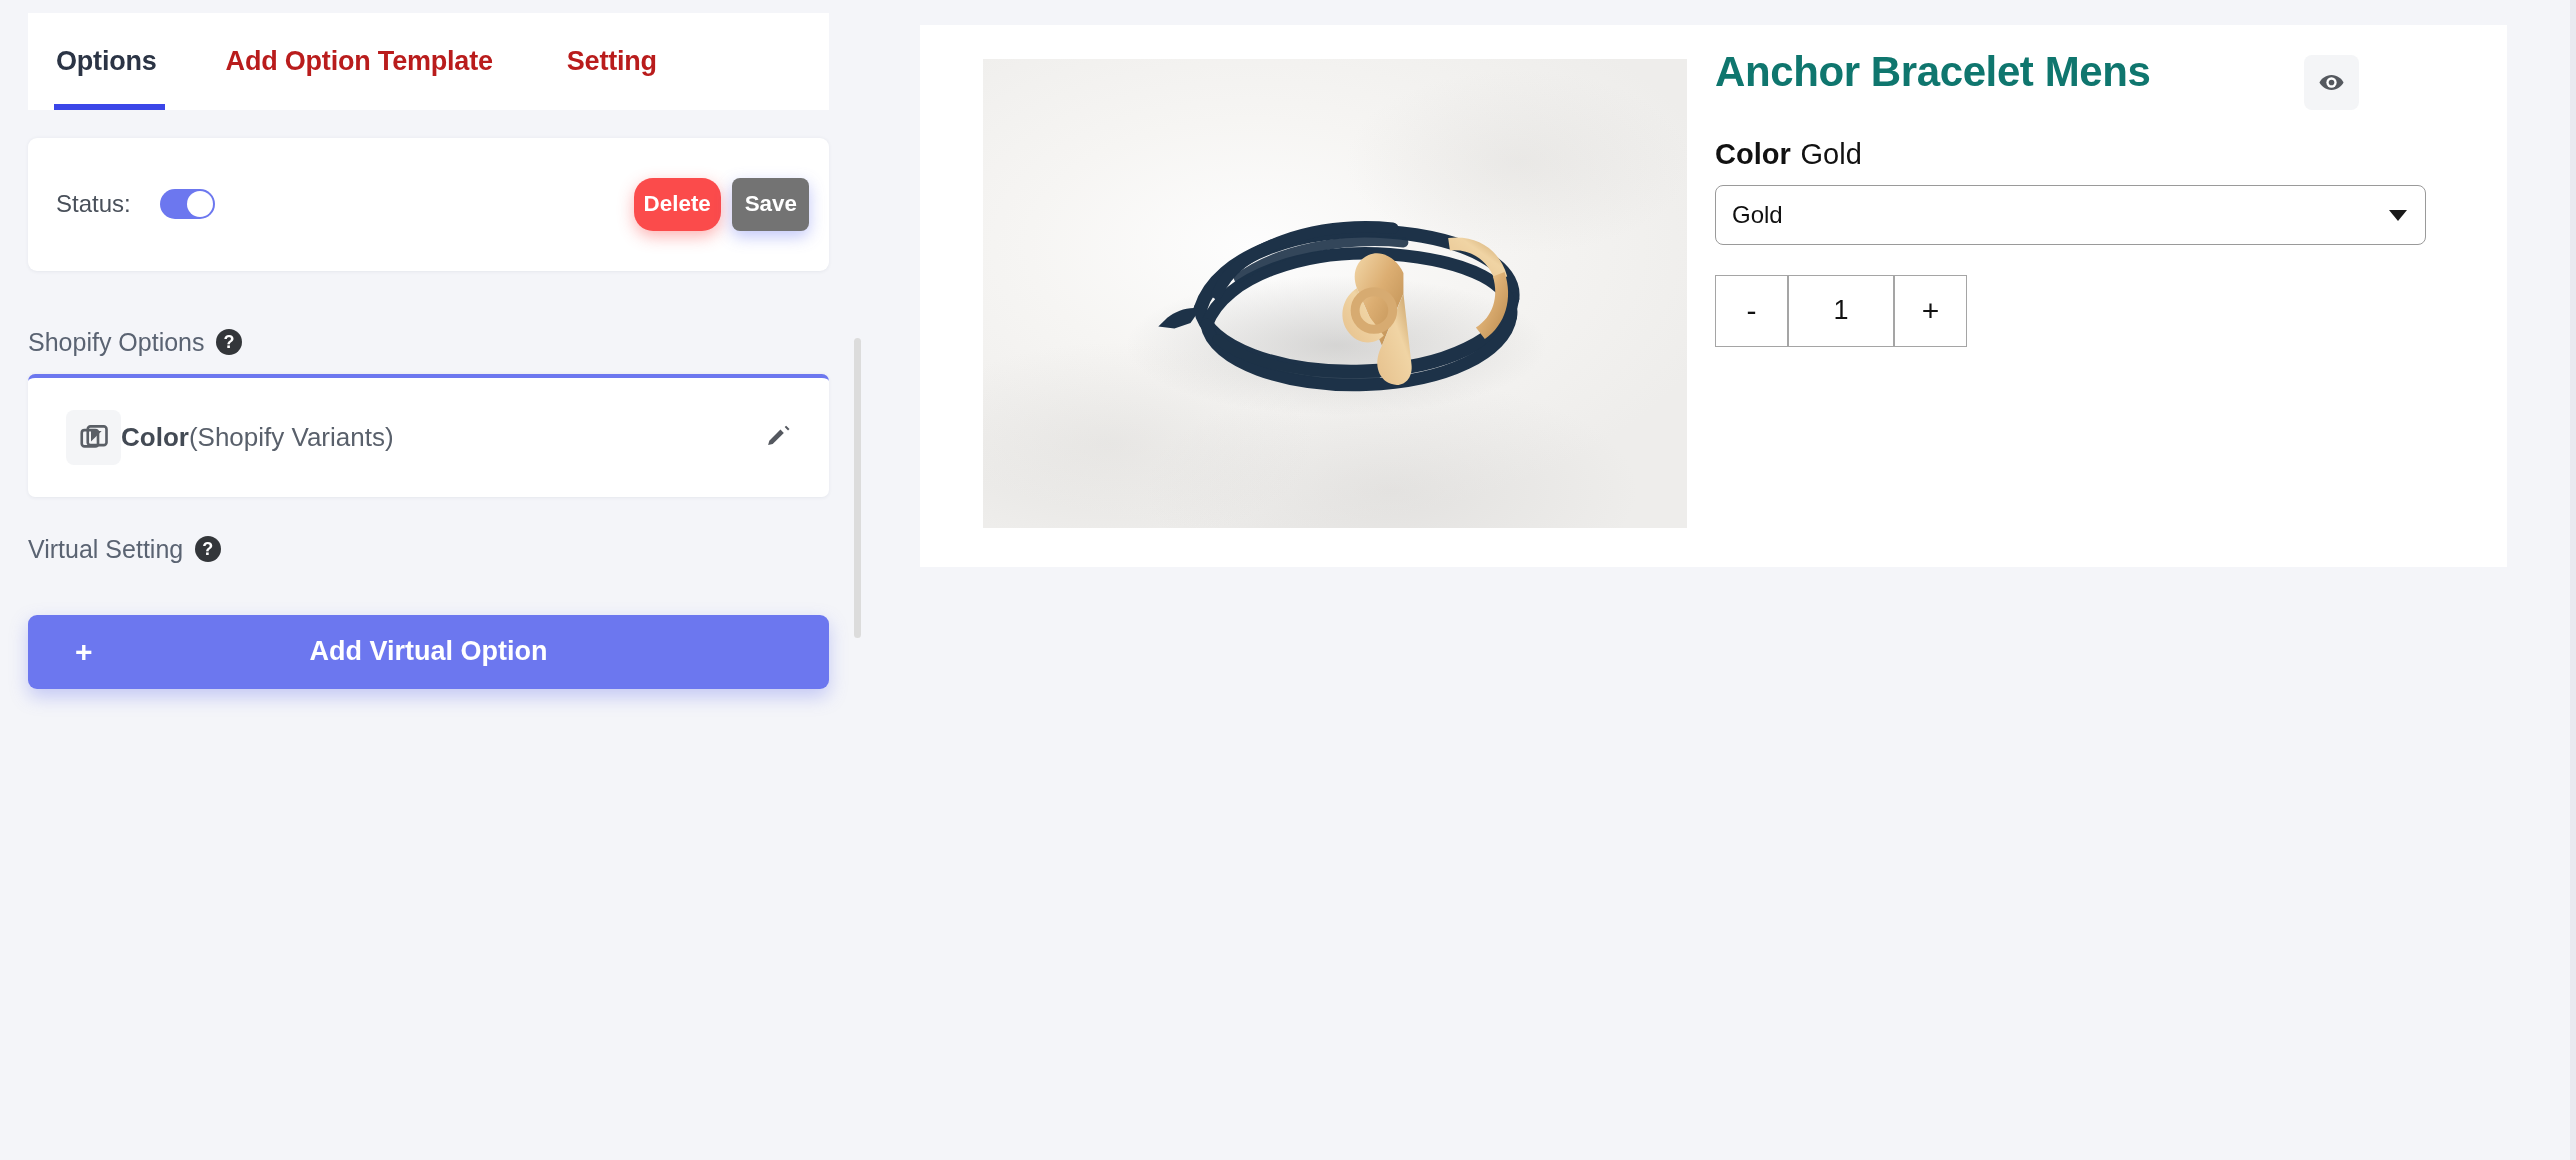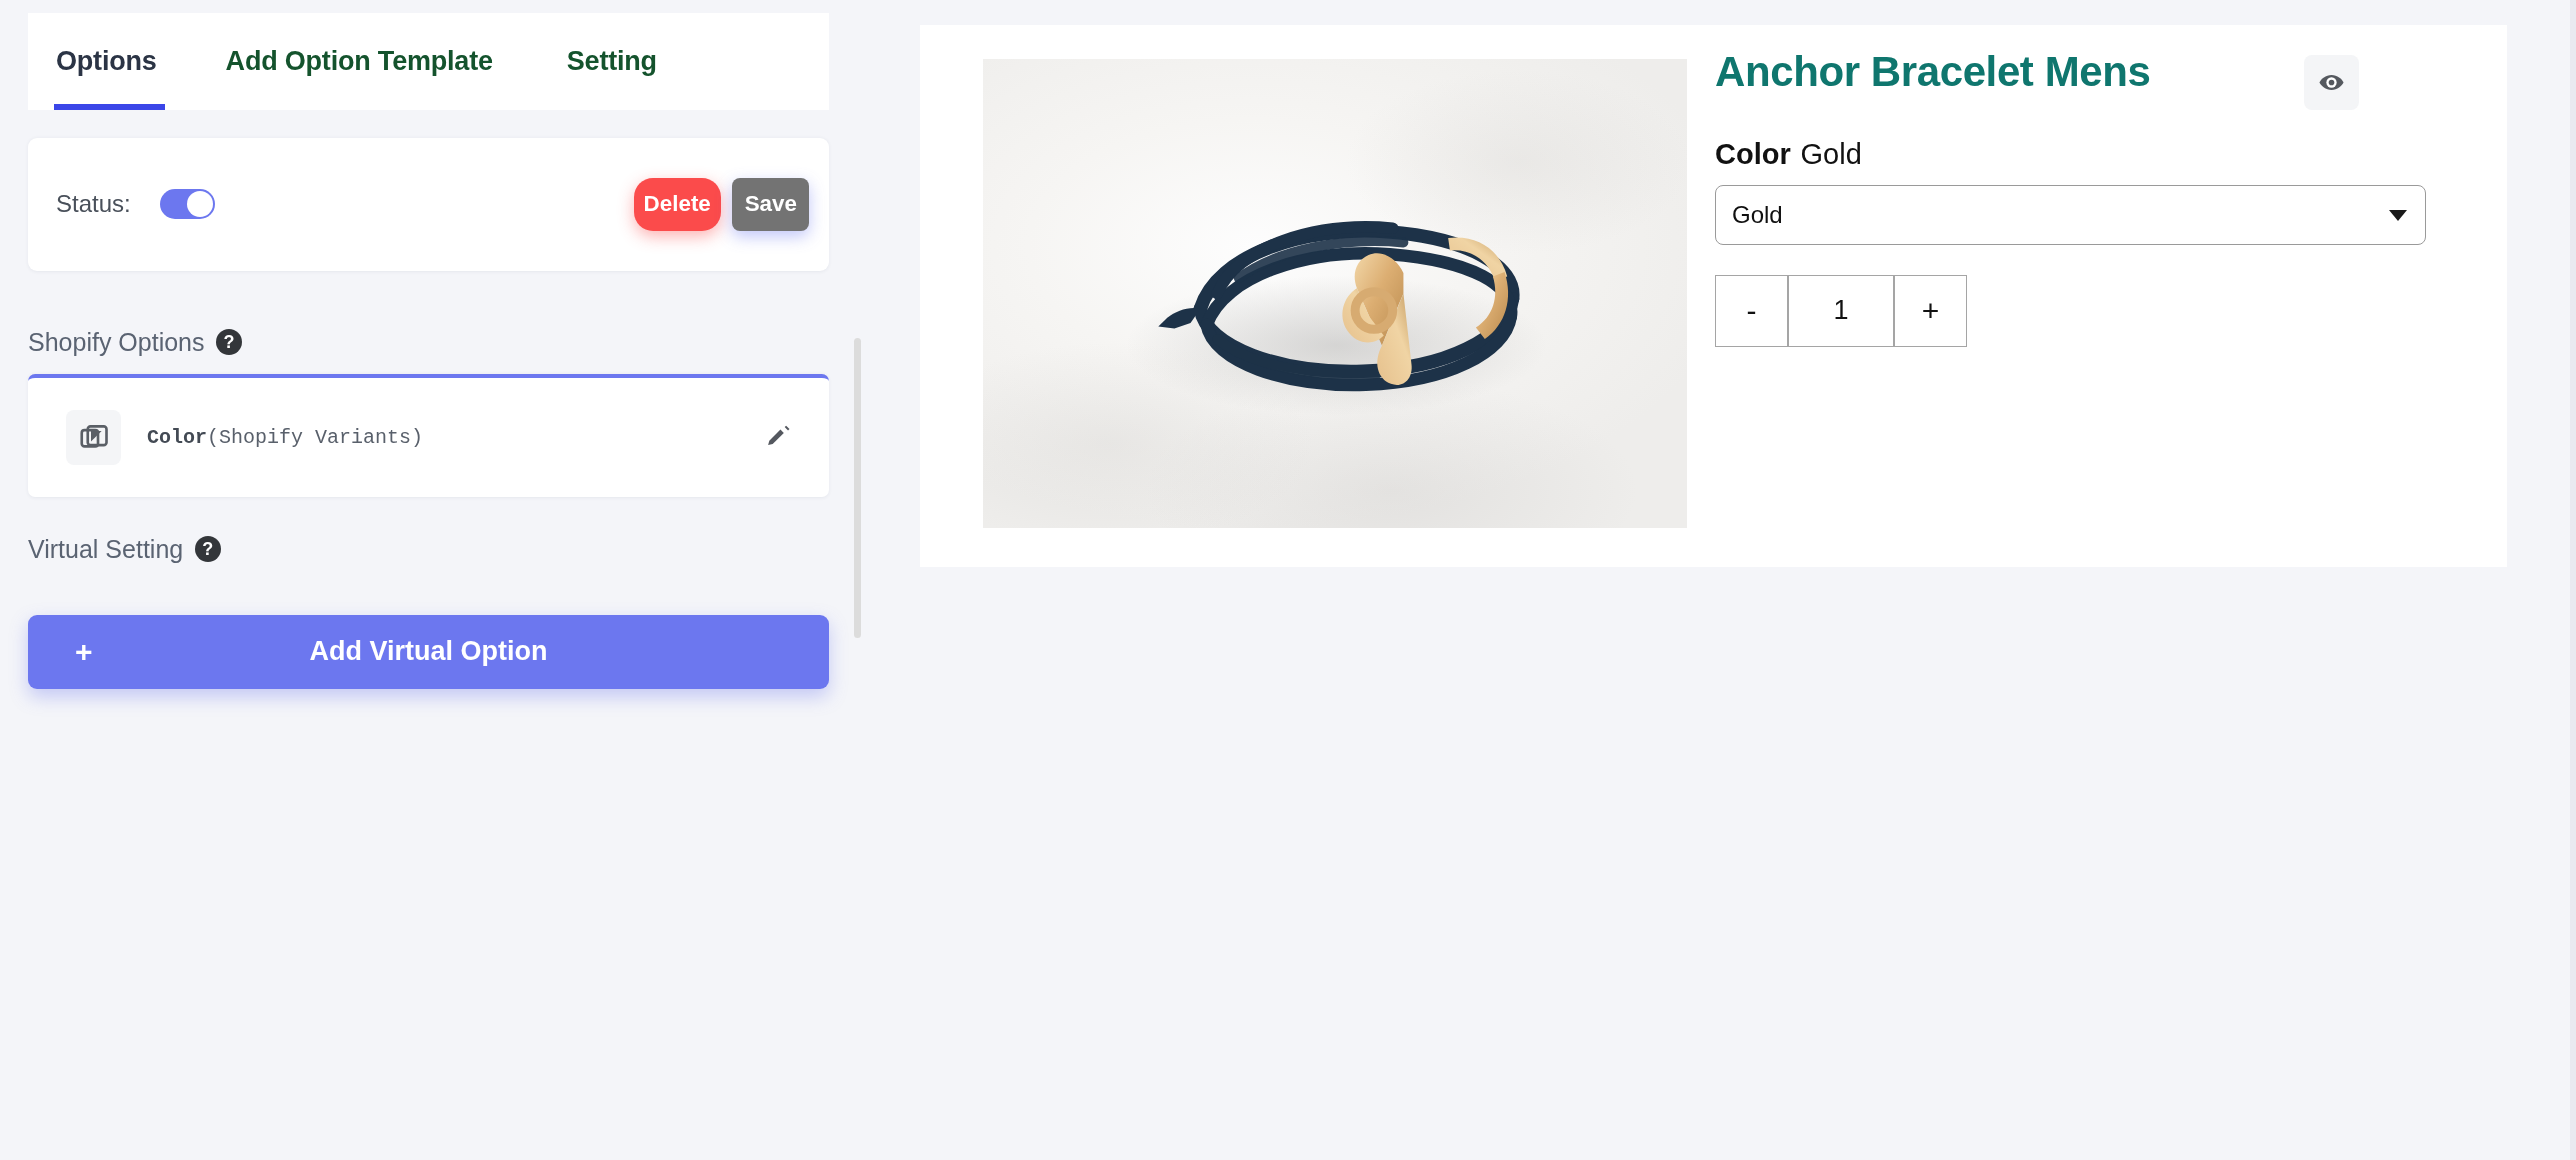--- a/index.html
+++ b/index.html
@@ -32,21 +32,21 @@
     background: #ffffff;
     display: flex;
     align-items: center;
   }
   .tab {
     height: 97px;
     display: flex;
     align-items: center;
     font-size: 27px;
     font-weight: bold;
-    color: #14532d;
+    color: #b91c1c;
     cursor: pointer;
     white-space: nowrap;
     letter-spacing: -0.2px;
   }
   .tab.tab-options { margin-left: 28px; color: #2b3445; }
   .tab.tab-template { margin-left: 69px; }
   .tab.tab-setting { margin-left: 74px; }
   .tab-underline {
     position: absolute;
     left: 26px;
@@ -167,24 +167,22 @@
     width: 55px;
     height: 55px;
     border-radius: 8px;
     background: #f4f5f7;
     display: flex;
     align-items: center;
     justify-content: center;
     flex: none;
   }
   .opt-label {
-    margin-left: 26px;
-    font-size: 20px;
+    font-size: 26px;
     color: #59606b;
-    font-family: Liberation Mono, monospace;
   }
   .opt-label b { color: #434a54; }
   .opt-edit {
     margin-left: auto;
     width: 41px;
     height: 41px;
     display: flex;
     align-items: center;
     justify-content: center;
     cursor: pointer;

